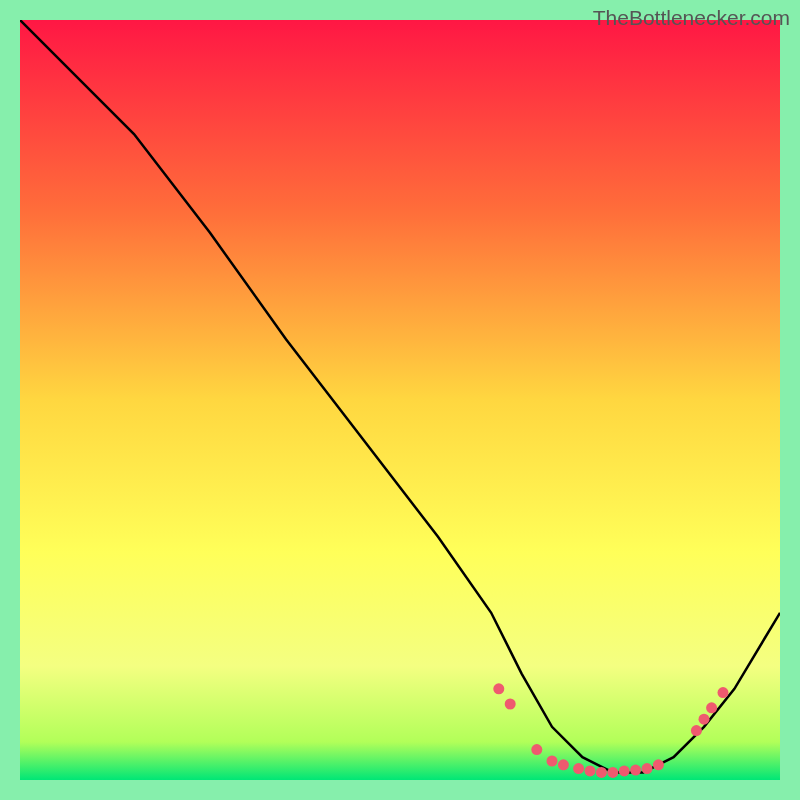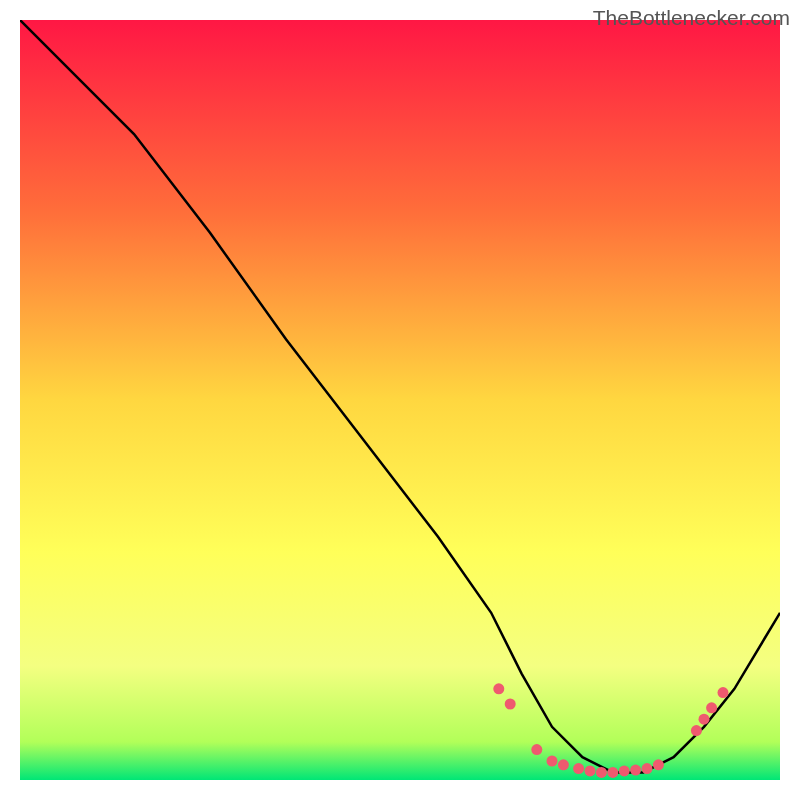--- a/index.html
+++ b/index.html
@@ -8,21 +8,21 @@
     background: #000;
     width: 800px;
     height: 800px;
     overflow: hidden;
     font-family: Arial, sans-serif;
   }
   .chart-container {
     position: relative;
     width: 800px;
     height: 800px;
-    background: #ffffff;
+    background: #86efac;
   }
   .watermark {
     position: absolute;
     top: 6px;
     right: 10px;
     color: #555;
     font-size: 21px;
     font-weight: 500;
     z-index: 10;
   }

